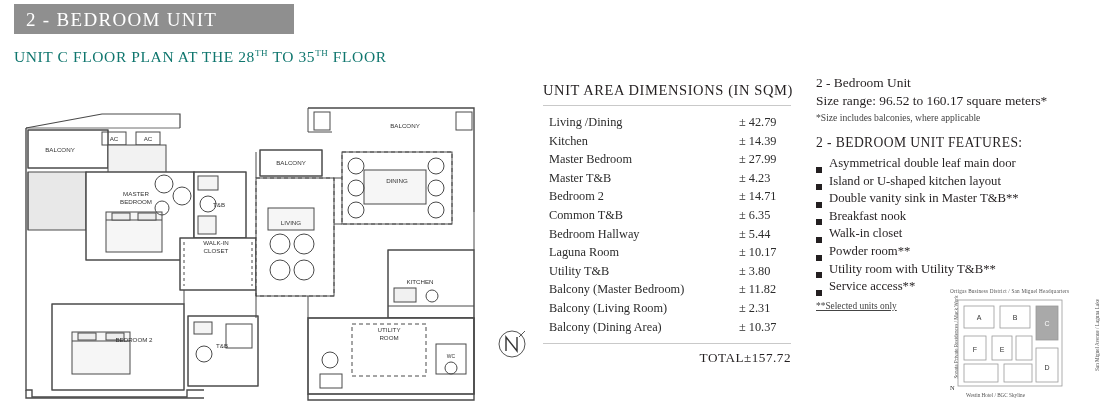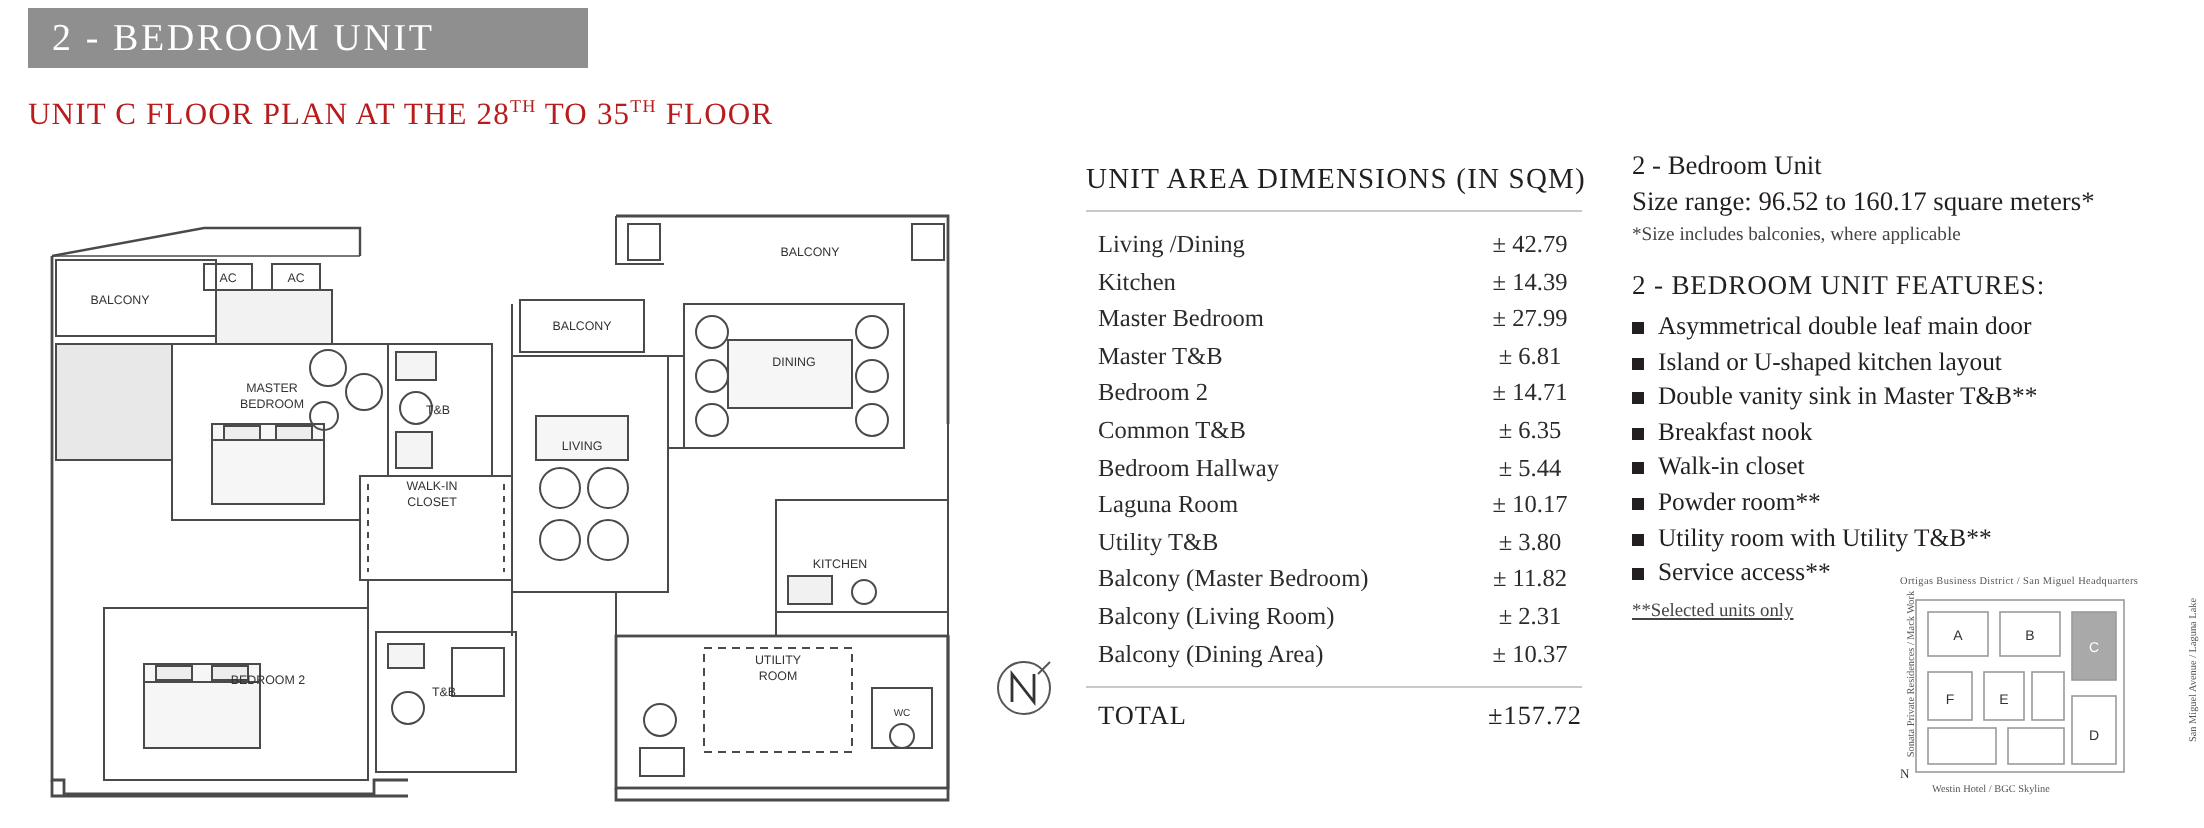--- a/index.html
+++ b/index.html
@@ -15,21 +15,21 @@
     position:absolute;left:14px;top:4px;width:280px;height:30px;
     background:#8f8f8f;
   }
   .title-band .title-text{
     position:absolute;left:12px;top:5px;
     font-size:19px;letter-spacing:1.3px;color:#ffffff;
     font-family:"Liberation Serif", serif;
   }
   .subtitle{
     position:absolute;left:14px;top:48px;
-    font-size:15.5px;letter-spacing:0.6px;color:#b91c1c;text-align:center;
+    font-size:15.5px;letter-spacing:0.6px;color:#0f766e;text-align:center;
   }
   .subtitle sup{font-size:9px;vertical-align:super;}
 
   
   .plan{
     position:absolute;left:12px;top:92px;width:470px;height:310px;
     background:#ffffff;
   }
   .plan svg{display:block;}
 
@@ -46,37 +46,37 @@
     font-size:14.5px;letter-spacing:0.6px;padding-bottom:6px;
   }
   .areas-rule{
     border-top:1px solid #c9c9c9;margin-bottom:7px;width:248px;
   }
   .arow{
     display:flex;justify-content:space-between;
     font-size:12.3px;line-height:18.6px;color:#2b2b2b;
     padding:0 2px 0 6px;
   }
-  .arow .val{min-width:52px;text-align:center;}
+  .arow .val{min-width:52px;text-align:left;}
   .total-rule{border-top:1px solid #c9c9c9;margin-top:7px;margin-bottom:6px;width:248px;}
   .total{
-    display:flex;justify-content:space-between;
+    display:flex;justify-content:flex-end;
     font-size:13.2px;letter-spacing:0.5px;padding:0 2px 0 6px;
   }
 
   
   .rcol{position:absolute;left:816px;top:74px;width:276px;}
   .rtitle{font-size:13.4px;line-height:18px;}
   .rsize{font-size:13.4px;line-height:18px;}
   .rnote{font-size:9.6px;color:#444;line-height:14px;margin-top:1px;}
   .features-head{
     font-size:13.6px;letter-spacing:0.4px;margin-top:10px;margin-bottom:4px;
   }
   .feat{
-    display:flex;align-items:flex-start;gap:7px;
+    display:flex;align-items:flex-end;gap:7px;
     font-size:12.7px;line-height:17.6px;
   }
   .feat .sq{
     width:6px;height:6px;background:#231f20;margin-top:6px;flex:0 0 6px;
   }
   .fnote{font-size:9.4px;color:#444;margin-top:5px;text-decoration:underline;}
 
   
   .keyplan{position:absolute;left:944px;top:288px;width:150px;height:118px;}
   .kp-top{
@@ -254,21 +254,21 @@
     <div class="arow">
       <span>Kitchen</span>
       <span class="val">± 14.39</span>
     </div>
     <div class="arow">
       <span>Master Bedroom</span>
       <span class="val">± 27.99</span>
     </div>
     <div class="arow">
       <span>Master T&amp;B</span>
-      <span class="val">± 6.81</span>
+      <span class="val">± 4.23</span>
     </div>
     <div class="arow">
       <span>Bedroom 2</span>
       <span class="val">± 14.71</span>
     </div>
     <div class="arow">
       <span>Common T&amp;B</span>
       <span class="val">± 6.35</span>
     </div>
     <div class="arow">

